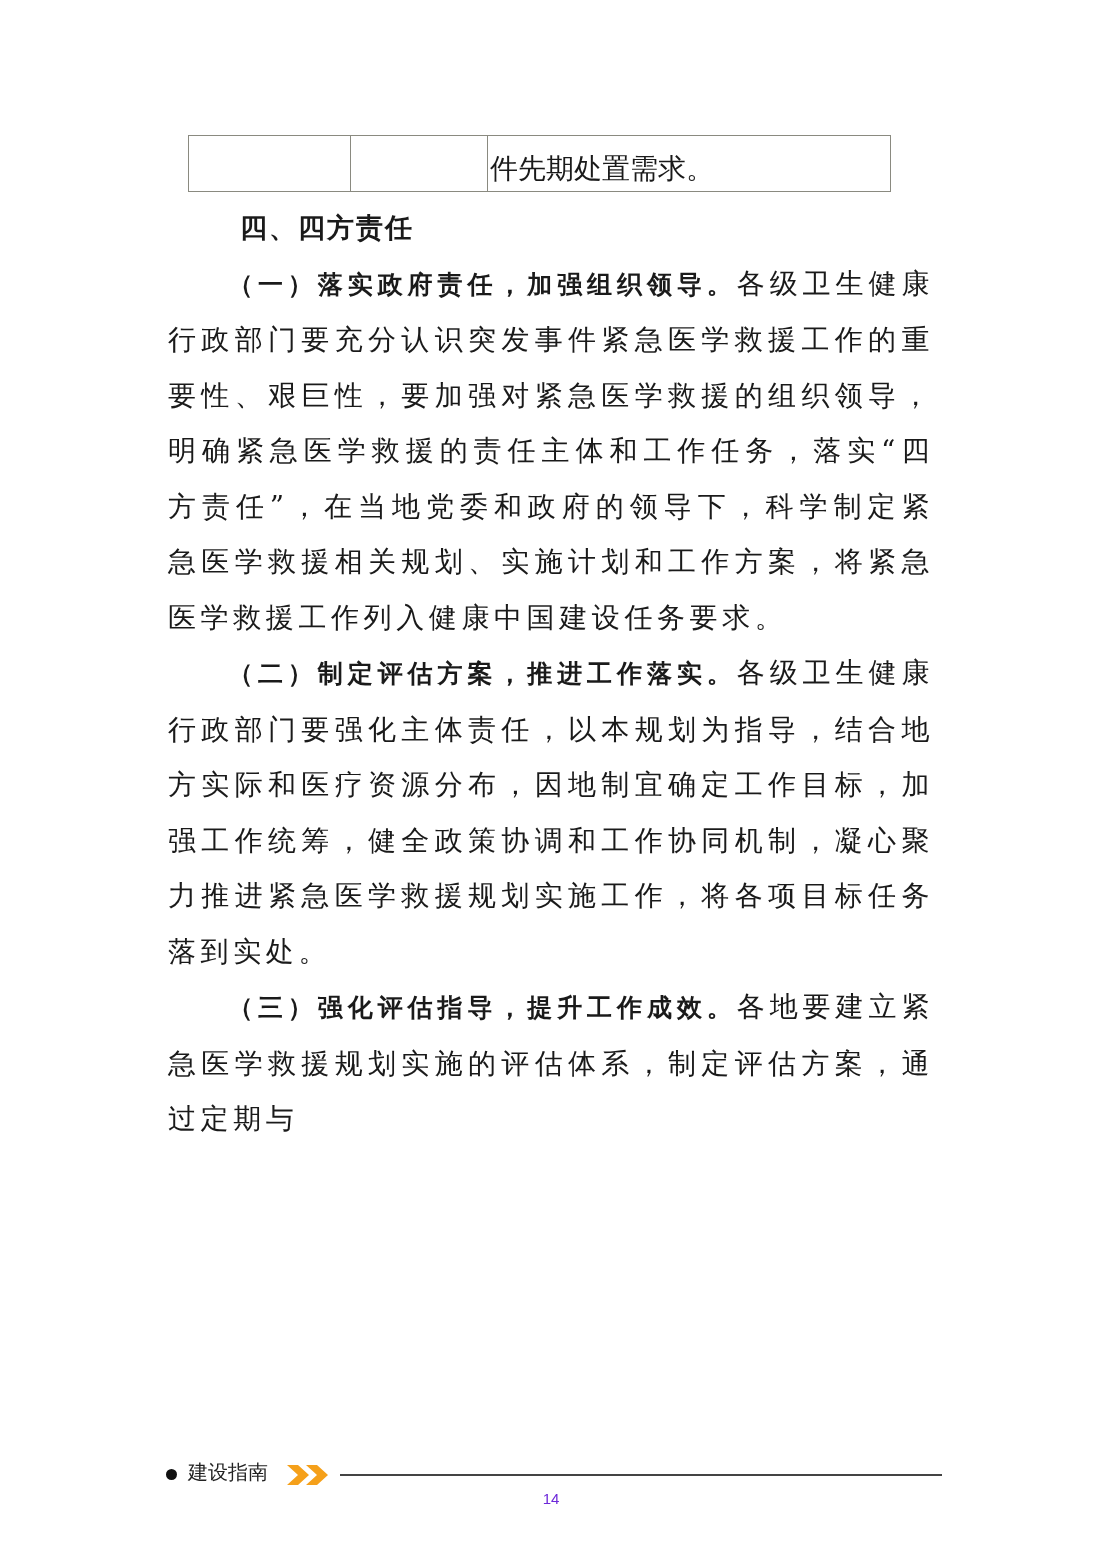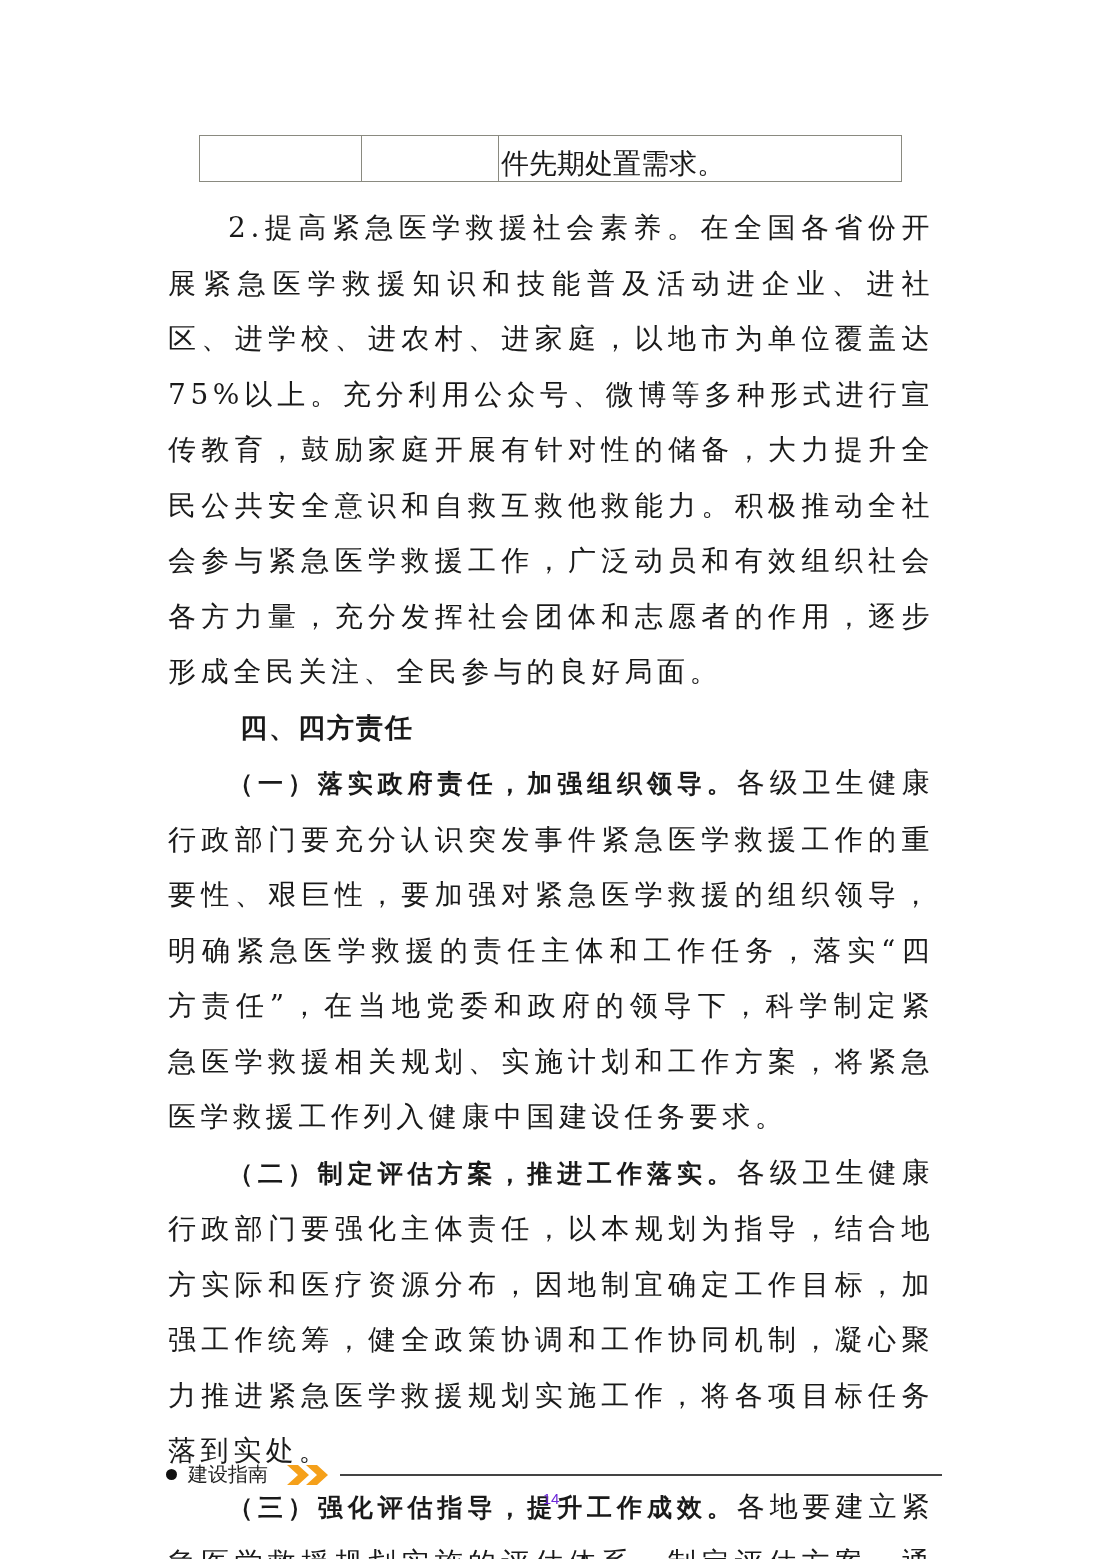--- a/index.html
+++ b/index.html
@@ -17,24 +17,24 @@
     }
     .page {
       position: absolute;
       left: 0; top: 0;
       width: 1102px;
       height: 1559px;
     }
     
     .table-frag {
       position: absolute;
-      left: 199px;
+      left: 188px;
       top: 135px;
       width: 703px;
-      height: 47px;
+      height: 57px;
       border-collapse: collapse;
       table-layout: fixed;
     }
     .table-frag td {
       border: 1.5px solid #8a8a80;
       padding: 0;
       vertical-align: middle;
       font-size: 28px;
       line-height: 1;
     }
@@ -81,21 +81,21 @@
     .footer .dot {
       position: absolute;
       left: 0; top: 9px;
       width: 11px; height: 11px;
       border-radius: 50%;
       background: #111;
     }
     .footer .label {
       position: absolute;
       left: 22px; top: 0;
-      font-family: Liberation Sans, sans-serif;
+      font-family: Liberation Mono, monospace;
       font-size: 20px;
       line-height: 28px;
       color: #222;
     }
     .footer .chevrons {
       position: absolute;
       left: 121px; top: 3px;
       width: 48px; height: 24px;
     }
     .footer .rule {
@@ -125,21 +125,20 @@
     <tbody>
         <tr>
       <td class="c1"></td>
       <td class="c2"></td>
       <td class="c3">件先期处置需求。</td>
     </tr>
   </tbody>
     </table>
 
   <div class="body-text" style="top:200px;">
-    <p class="para"><span>2.提高紧急医学救援社会素养。</span><span>在全国各省份开展紧急医学救援知识和技能普及活动进企业、进社区、进学校、进农村、进家庭，以地市为单位覆盖达75%以上。充分利用公众号、微博等多种形式进行宣传教育，鼓励家庭开展有针对性的储备，大力提升全民公共安全意识和自救互救他救能力。积极推动全社会参与紧急医学救援工作，广泛动员和有效组织社会各方力量，充分发挥社会团体和志愿者的作用，逐步形成全民关注、全民参与的良好局面。</span></p>
 
     <p class="heading">四、四方责任</p>
 
     <p class="para"><span class="lead">（一）落实政府责任，加强组织领导。</span><span>各级卫生健康行政部门要充分认识突发事件紧急医学救援工作的重要性、艰巨性，要加强对紧急医学救援的组织领导，明确紧急医学救援的责任主体和工作任务，落实“四方责任”，在当地党委和政府的领导下，科学制定紧急医学救援相关规划、实施计划和工作方案，将紧急医学救援工作列入健康中国建设任务要求。</span></p>
 
     <p class="para"><span class="lead">（二）制定评估方案，推进工作落实。</span><span>各级卫生健康行政部门要强化主体责任，以本规划为指导，结合地方实际和医疗资源分布，因地制宜确定工作目标，加强工作统筹，健全政策协调和工作协同机制，凝心聚力推进紧急医学救援规划实施工作，将各项目标任务落到实处。</span></p>
 
     <p class="para"><span class="lead">（三）强化评估指导，提升工作成效。</span><span>各地要建立紧急医学救援规划实施的评估体系，制定评估方案，通过定期与</span></p>
   </div>
 

